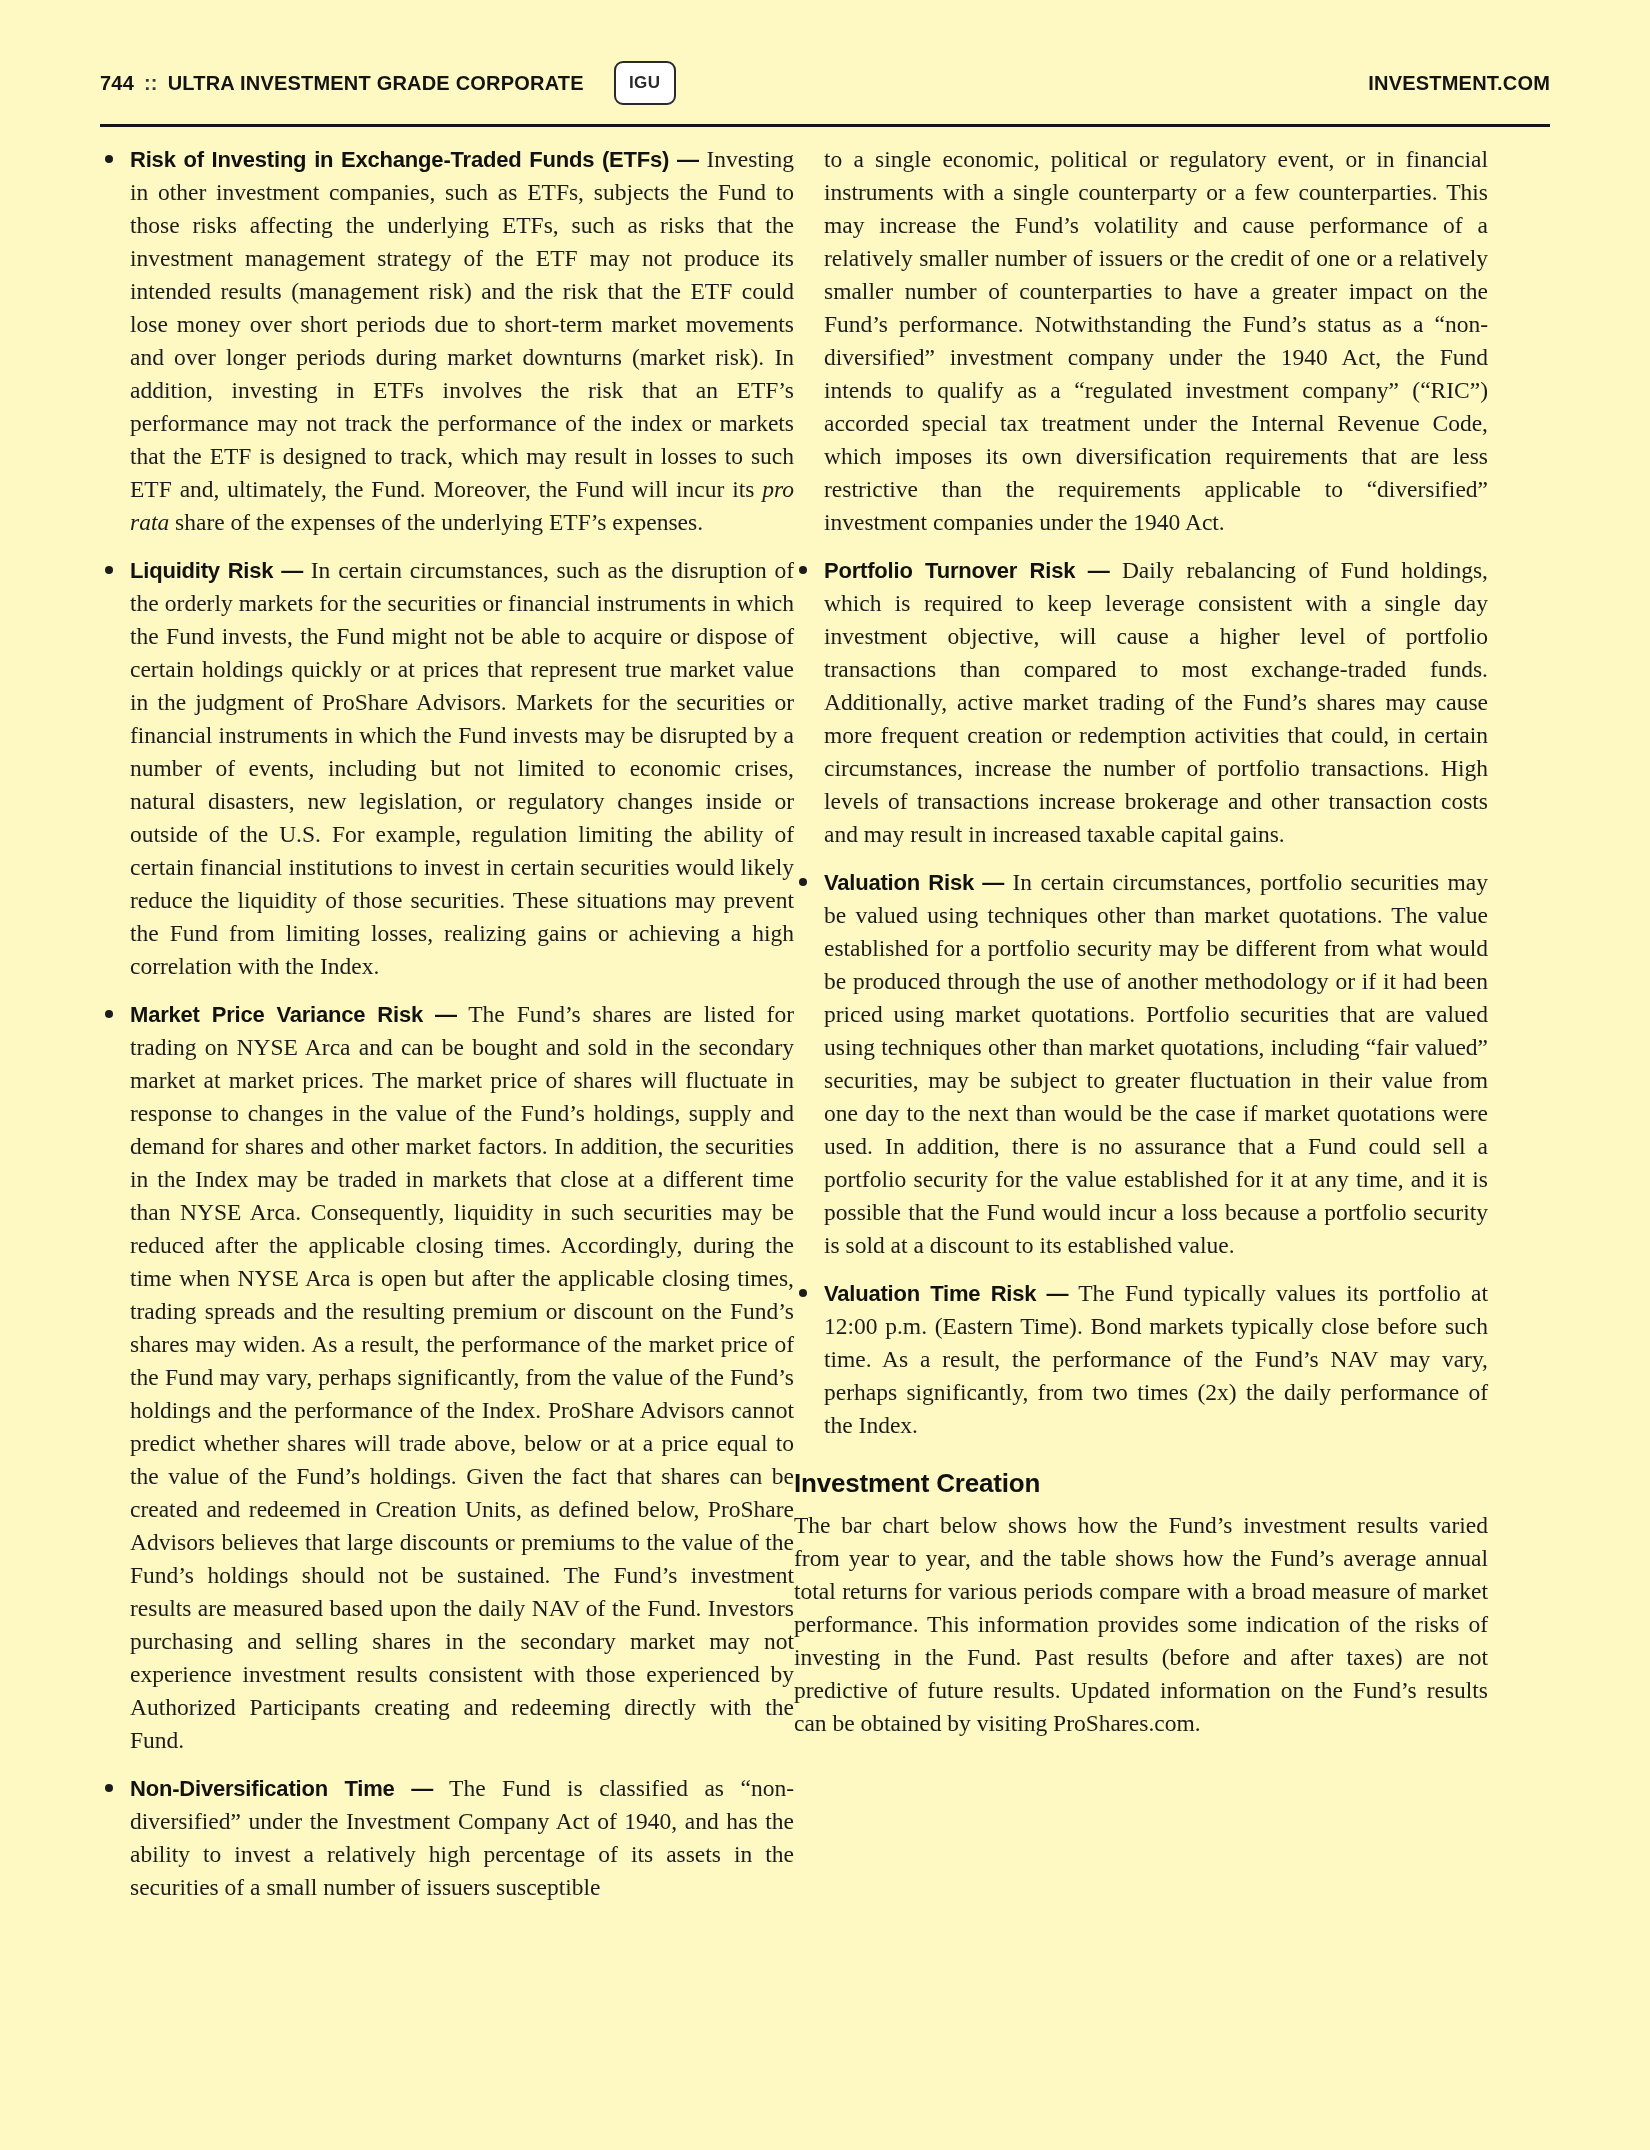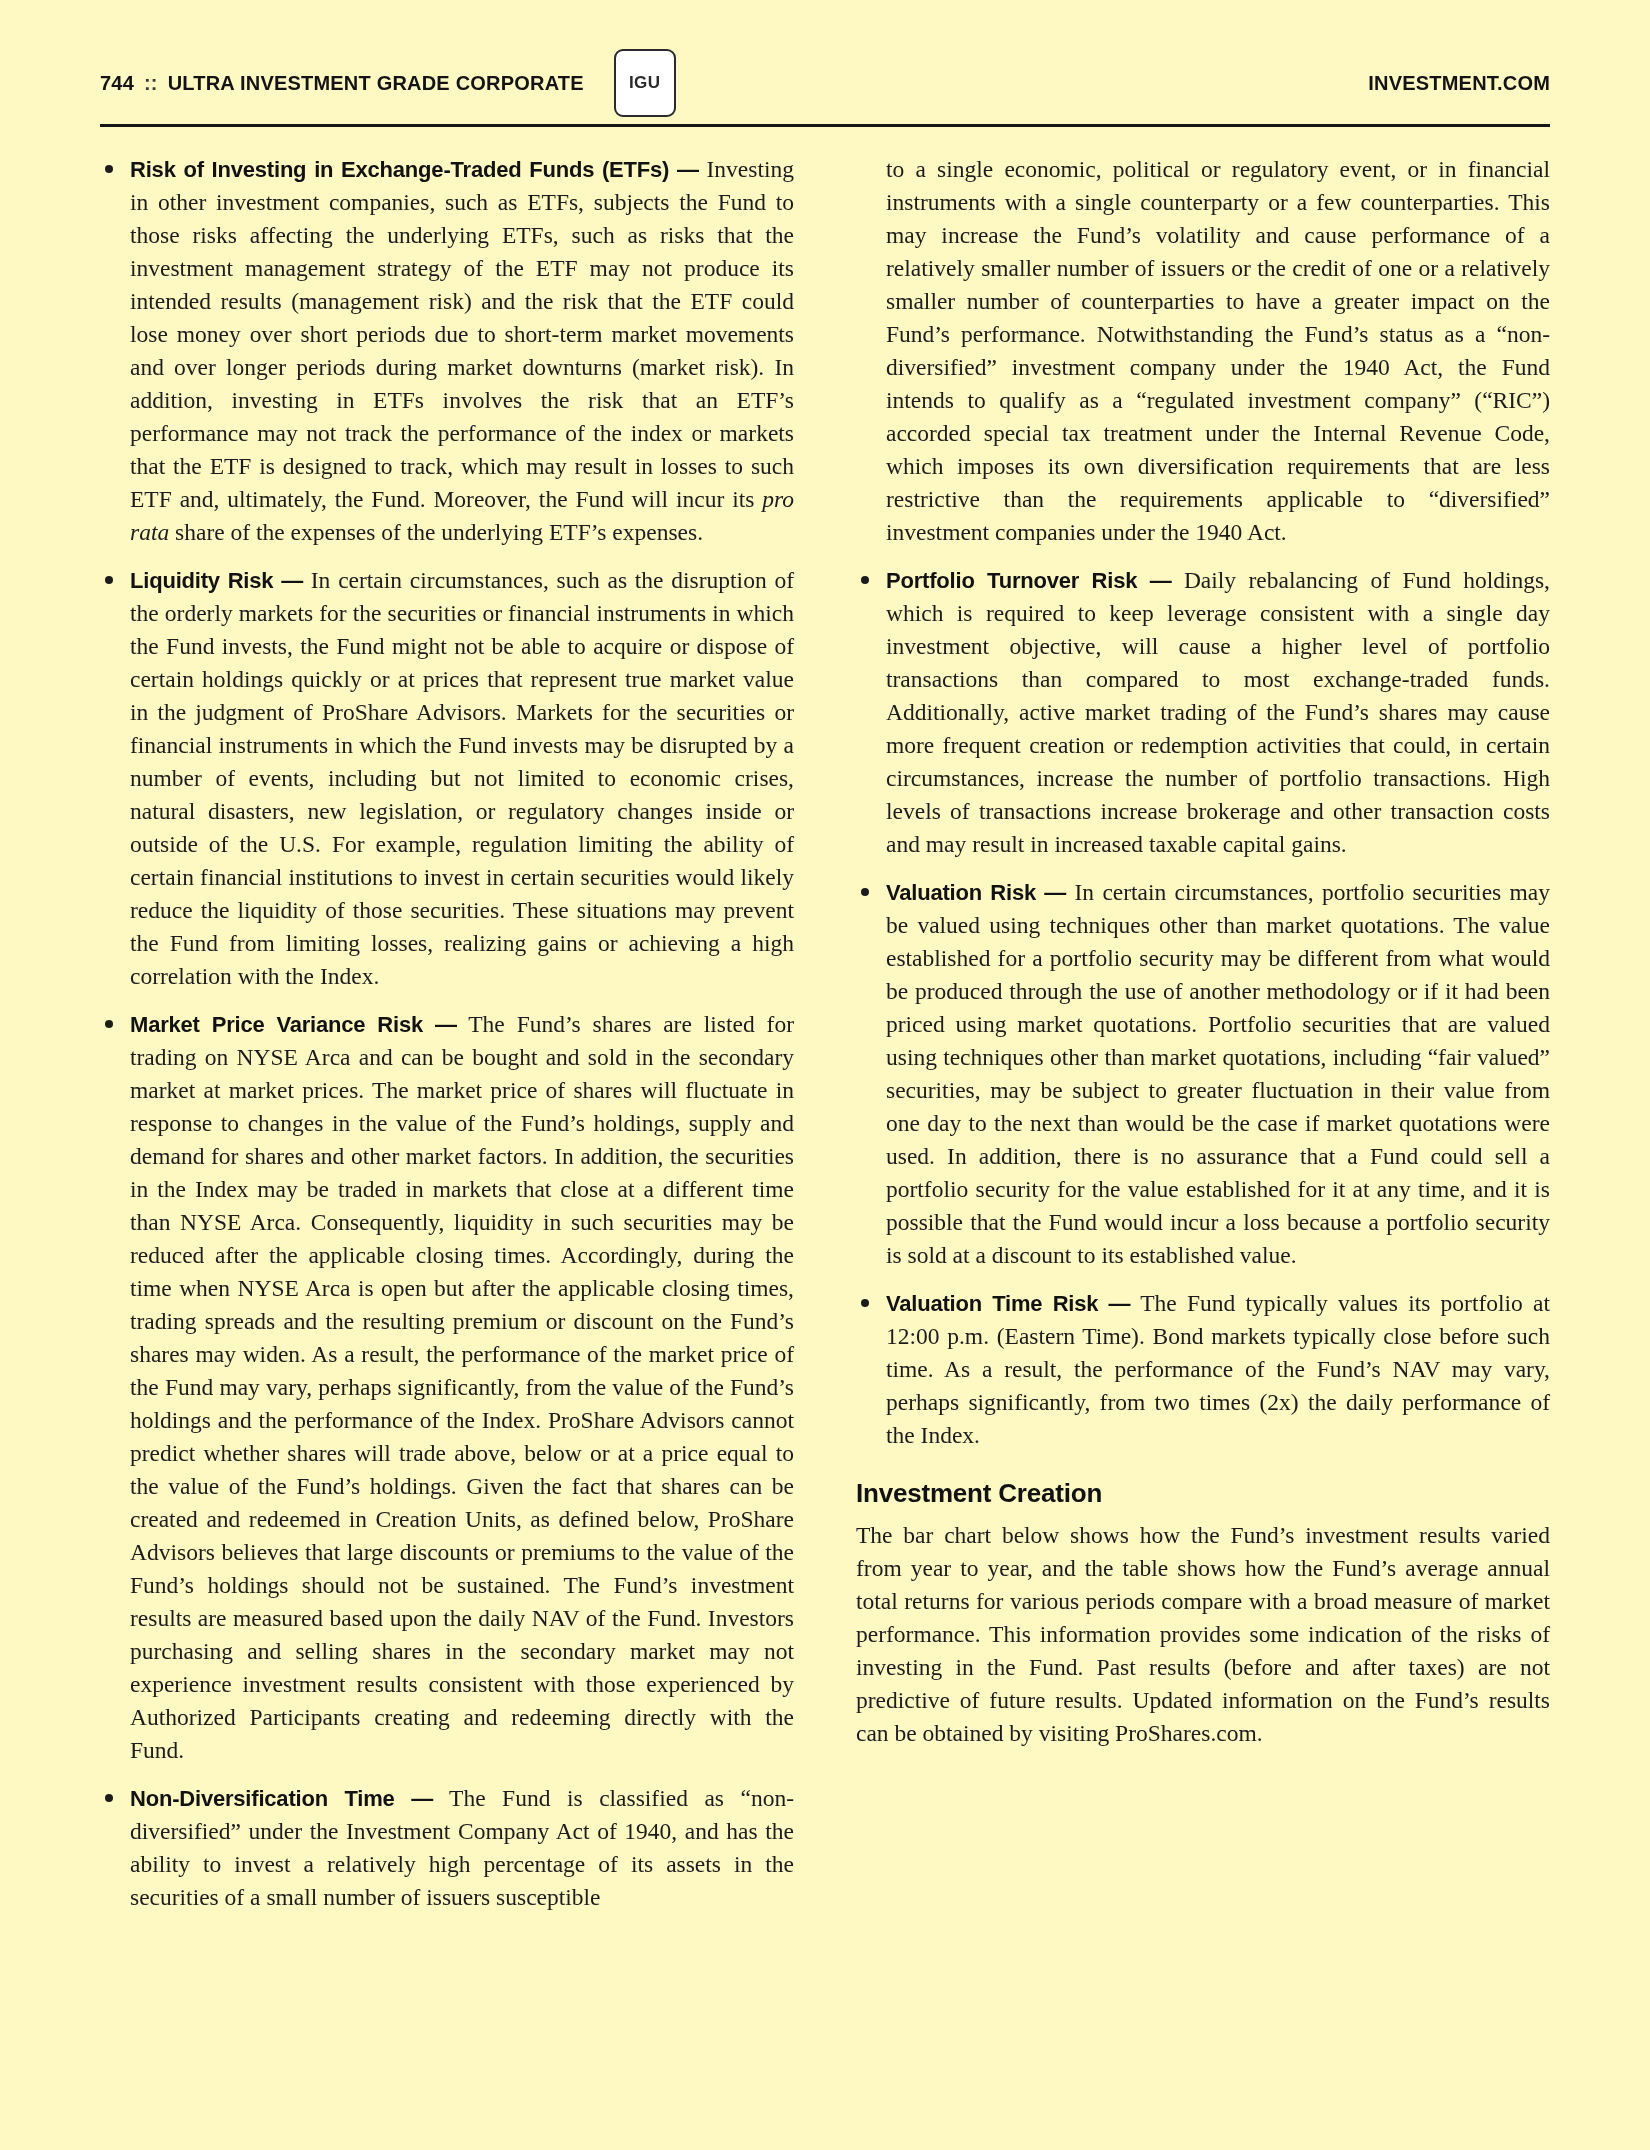--- a/index.html
+++ b/index.html
@@ -22,40 +22,39 @@
     font-weight: 700;
     font-size: 20px;
     letter-spacing: 0.2px;
     color: #141414;
   }
   .header-left { display: flex; align-items: center; gap: 10px; }
   .header-sep { color: #3a3a3a; }
   .ticker-badge {
     margin-left: 30px;
     width: 62px;
-    height: 68px;
+    height: 44px;
     border: 2.5px solid #2a2a2a;
     border-radius: 9px;
     display: flex;
     align-items: center;
     justify-content: center;
     font-size: 17px;
     letter-spacing: 0.5px;
     color: #2a2a2a;
     background: #fff;
   }
   .header-right { margin-left: auto; }
   .header-rule {
     border-bottom: 3.5px solid #161616;
     margin-top: 10px;
   }
   .columns {
     display: flex;
-    gap: 62px;
-    margin-top: 26px;
+    margin-top: 16px;
   }
   .column { width: 694px; }
   .item {
     position: relative;
     text-align: justify;
     font-size: 23.5px;
     line-height: 33px;
     margin: 0 0 15px 0;
   }
   .bullet { padding-left: 30px; }

